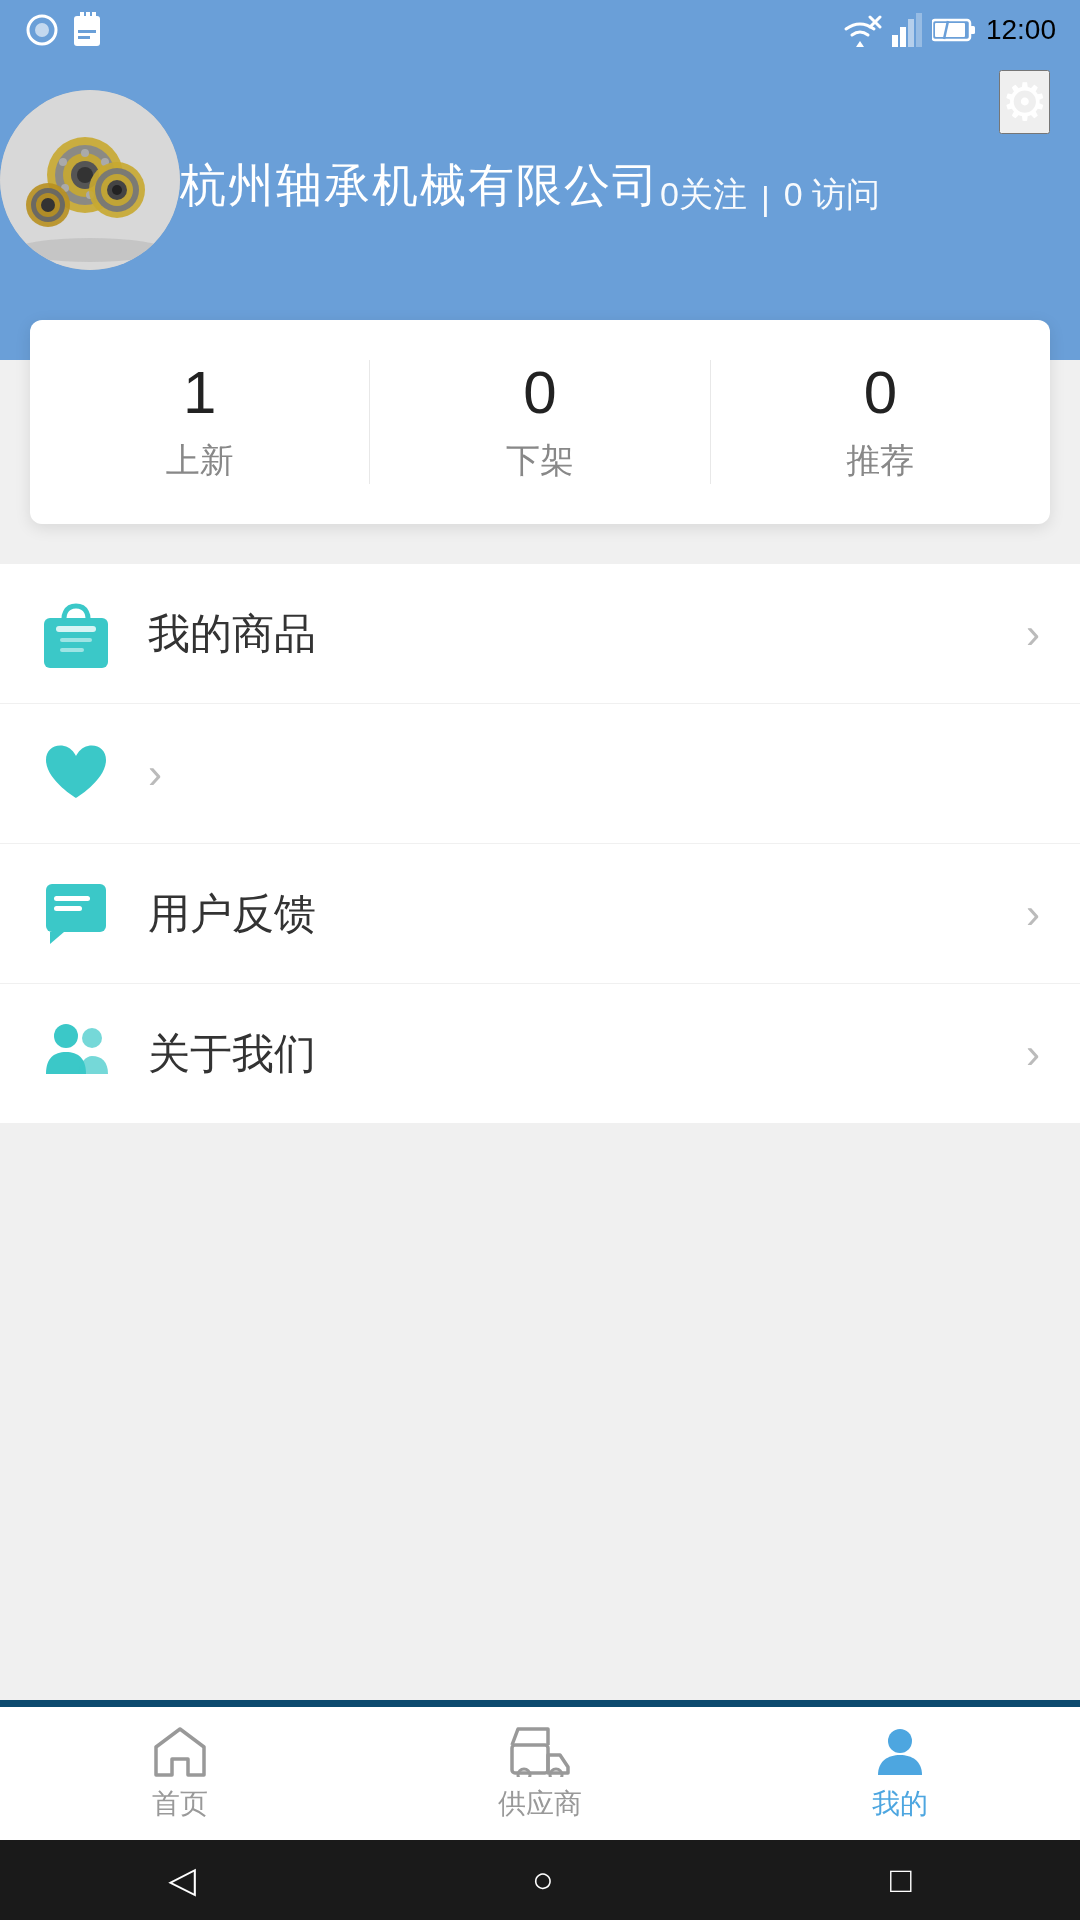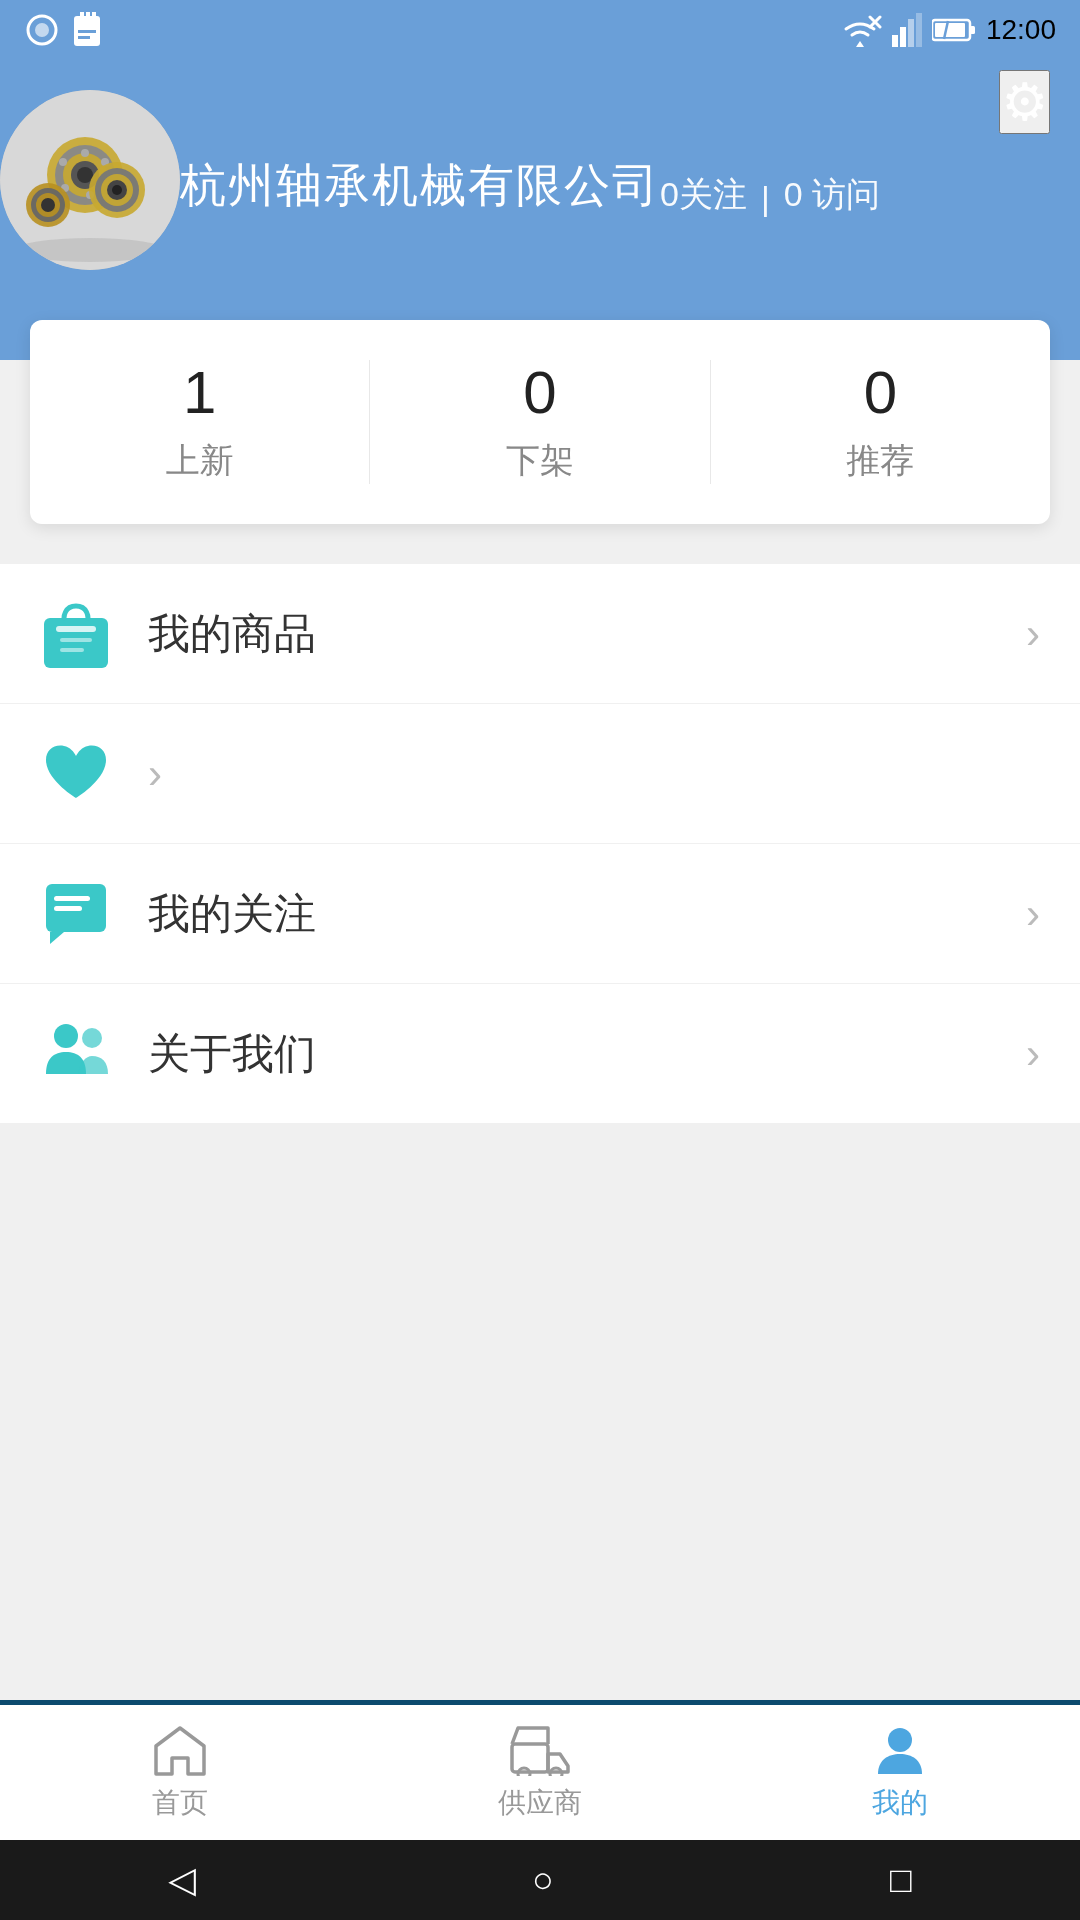--- a/index.html
+++ b/index.html
@@ -175,21 +175,21 @@
 
     
     .bottom-nav {
       position: absolute;
       bottom: 80px;
       left: 0;
       right: 0;
       height: 140px;
       background: white;
       display: flex;
-      border-top: 5px solid #0c4a6e;
+      border-top: 7px solid #0c4a6e;
     }
 
     .nav-item {
       flex: 1;
       display: flex;
       flex-direction: column;
       align-items: center;
       justify-content: center;
       cursor: pointer;
       gap: 8px;
@@ -356,21 +356,21 @@
     <span class="chevron">›</span>
   </div>
 
   <div class="menu-item">
     <svg class="menu-icon" viewBox="0 0 72 72">
       <rect x="6" y="6" width="60" height="48" rx="6" fill="#3bc8c8"></rect>
       <rect x="14" y="18" width="36" height="5" rx="2.5" fill="white"></rect>
       <rect x="14" y="28" width="28" height="5" rx="2.5" fill="white"></rect>
       <path d="M10 54 L10 66 L24 54 Z" fill="#3bc8c8"></path>
     </svg>
-    <span class="menu-label">我的关注</span>
+    <span class="menu-label">用户反馈</span>
     <span class="chevron">›</span>
   </div>
 
   <div class="menu-item">
     <svg class="menu-icon" viewBox="0 0 72 72">
 
       <circle cx="26" cy="18" r="12" fill="#3bc8c8"></circle>
       <path d="M6 56 C6 40 14 34 26 34 C38 34 46 40 46 56Z" fill="#3bc8c8"></path>
       <circle cx="52" cy="20" r="10" fill="#3bc8c8" opacity="0.7"></circle>
       <path d="M38 56 C40 44 46 38 52 38 C62 38 68 44 68 56Z" fill="#3bc8c8" opacity="0.7"></path>

